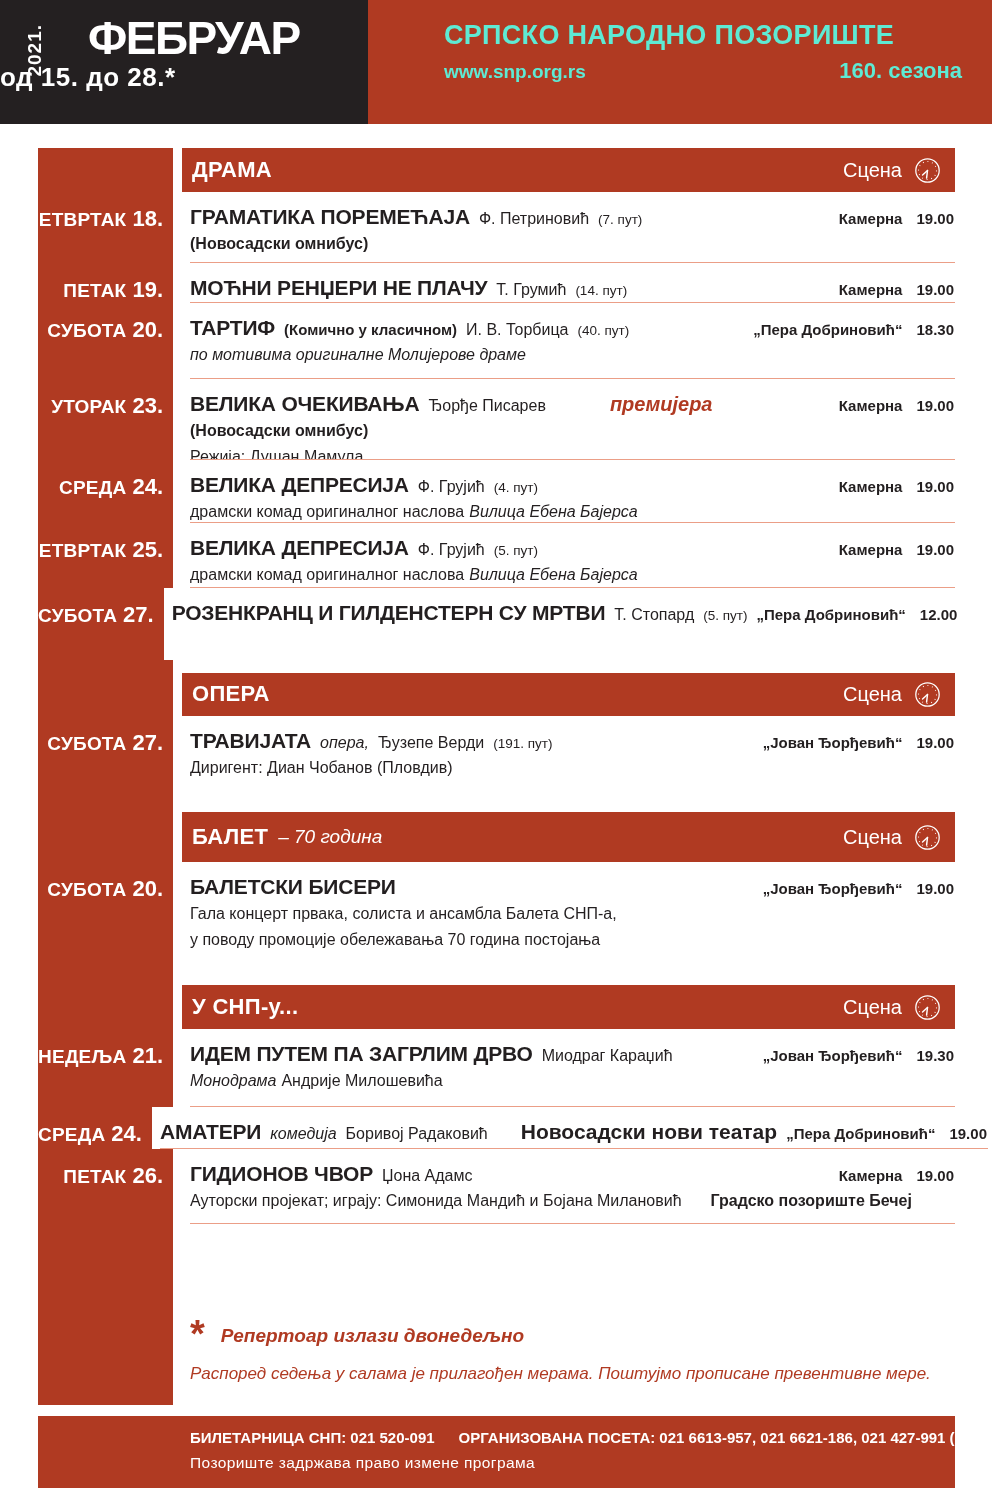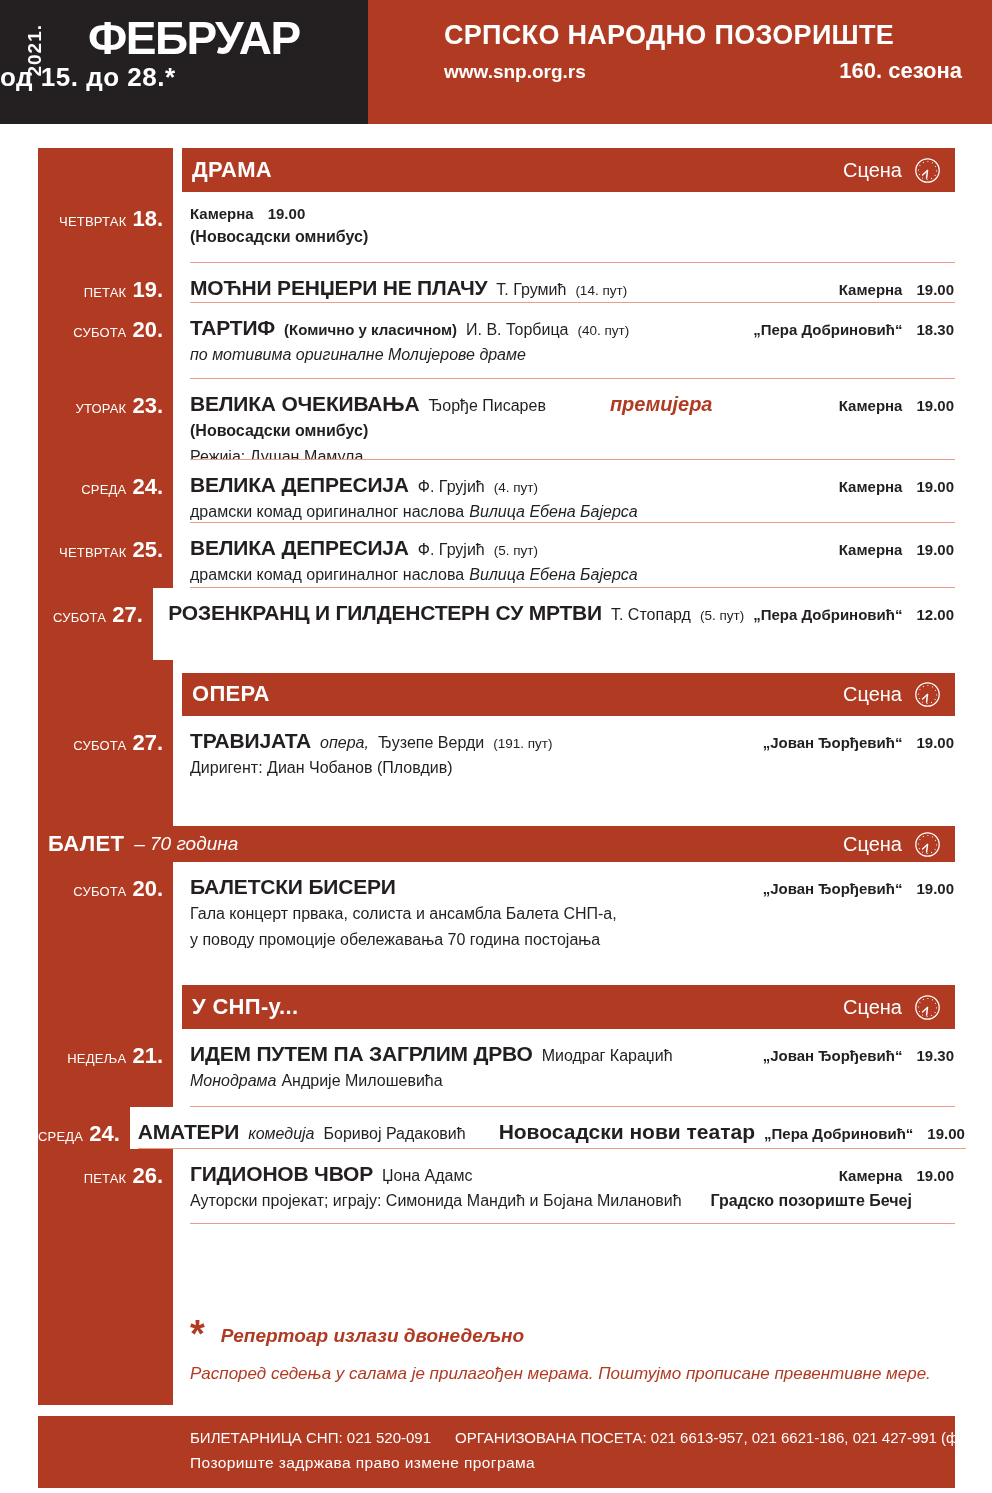--- a/index.html
+++ b/index.html
@@ -15,31 +15,31 @@
     font-family:"Liberation Sans",sans-serif;color:var(--ink);
     overflow:hidden;
   }
   
   .masthead{position:absolute;left:0;top:0;width:992px;height:124px;display:flex}
   .black-box{width:368px;height:124px;background:var(--black);color:#fff;position:relative}
   .year{position:absolute;left:24px;top:24px;writing-mode:vertical-rl;transform:rotate(180deg);
         font-size:19px;font-weight:700;letter-spacing:1px}
   .month{margin:14px 0 0 88px;font-size:46px;font-weight:700;letter-spacing:-1.5px;line-height:1.05;white-space:nowrap}
   .range{font-size:26px;font-weight:700;letter-spacing:.5px;white-space:nowrap}
-  .red-box{flex:1;background:var(--red);color:#ffffff;padding:20px 30px 0 76px}
+  .red-box{flex:1;background:var(--red);color:#5eead4;padding:20px 30px 0 76px}
   .theater{font-size:27px;font-weight:700;letter-spacing:.3px;white-space:nowrap}
   .red-sub{display:flex;justify-content:space-between;align-items:baseline;margin-top:7px}
   .site{font-size:19px;font-weight:700}
   .season{font-size:22px;font-weight:700}
   
   #main{position:absolute;left:38px;top:148px;width:917px}
   .prow{display:flex;width:100%}
   .side{width:135px;background:var(--red);color:#fff;display:flex;justify-content:flex-end;
         align-items:baseline;padding:14px 10px 0 0}
-  .side .day{font-size:13px;font-weight:400;letter-spacing:.2px}
+  .side .day{font-size:19px;font-weight:700;letter-spacing:.2px}
   .side .num{font-size:22px;font-weight:700;margin-left:6px}
   .gapcell{width:9px;background:#fff}
   .content{flex:1;position:relative;background:#fff;padding:13px 0 0 8px}
   .content.sep::after{content:"";position:absolute;left:8px;right:0;bottom:0;height:1px;background:var(--sep)}
   .titleline{display:flex;align-items:baseline}
   .tl-left{flex:1;min-width:0;white-space:nowrap}
   .tl-left > span{margin-right:9px}
   .s-title{font-size:21px;font-weight:700;letter-spacing:-.2px}
   .s-note{font-size:15px;font-weight:700}
   .s-genre{font-size:16px;font-style:italic}
@@ -62,21 +62,21 @@
   .scene{font-size:20px;font-weight:400}
   .clock{margin-left:12px;display:block}
   
   .fn1{display:flex;align-items:flex-start}
   .ast{color:var(--red);font-size:38px;font-weight:700;line-height:.8;margin-right:16px}
   .fn1-text{color:var(--red);font-style:italic;font-weight:700;font-size:19px;padding-top:6px}
   .fn2{color:var(--red);font-style:italic;font-size:17px}
   
   .footer{position:absolute;left:38px;top:1416px;width:917px;height:72px;background:var(--red);
           color:#fff;padding:13px 10px 0 152px}
-  .f1{font-size:15px;font-weight:400;display:flex;gap:24px;white-space:nowrap}
+  .f1{font-size:15px;font-weight:700;display:flex;gap:24px;white-space:nowrap}
   .f2{font-size:15.5px;margin-top:8px;letter-spacing:.4px}
 </style>
 </head>
 <body>
 
 <div class="masthead">
   <div class="black-box">
     <div class="year">2021.</div>
     <div class="month">ФЕБРУАР</div>
     <div class="range">од 15. до 28.*</div>
@@ -108,20 +108,21 @@
       </div>
     </div>
     <div class="prow" style="height: 71px;">
       <div class="side">
         <span class="day">ЧЕТВРТАК</span>
         <span class="num">18.</span>
       </div>
       <div class="gapcell"></div>
       <div class="content sep">
         <div class="titleline">
+          <div class="tl-left"><span class="s-title">ГРАМАТИКА ПОРЕМЕЋАЈА</span><span class="s-author">Ф. Петриновић</span><span class="s-count">(7. пут)</span></div>
           <div class="tl-right"><span class="venue">Камерна</span><span class="time">19.00</span></div>
         </div>
         <div class="sub"><span class="b">(Новосадски омнибус)</span></div>
       </div>
     </div>
     <div class="prow" style="height: 40px;">
       <div class="side">
         <span class="day">ПЕТАК</span>
         <span class="num">19.</span>
       </div>
@@ -231,21 +232,21 @@
       </div>
       <div class="gapcell"></div>
       <div class="content">
         <div class="titleline">
           <div class="tl-left"><span class="s-title">ТРАВИЈАТА</span><span class="s-genre">опера,</span><span class="s-author">Ђузепе Верди</span><span class="s-count">(191. пут)</span></div>
           <div class="tl-right"><span class="venue">„Јован Ђорђевић“</span><span class="time">19.00</span></div>
         </div>
         <div class="sub"><span>Диригент: Диан Чобанов (Пловдив)</span></div>
       </div>
     </div>
-    <div class="prow" style="height: 50px; flex-direction: column;">
+    <div class="prow" style="height: 50px;">
       <div class="side"></div>
       <div class="gapcell"></div>
       <div class="bar">
         <span class="bar-title">БАЛЕТ</span>
         <span class="bar-suffix">– 70 година</span>
         <div class="bar-right">
           <span class="scene">Сцена</span>
           <svg class="clock" width="27" height="27" viewBox="0 0 30 30">
             <circle cx="15" cy="15" r="13" fill="none" stroke="#fff" stroke-width="1.4"></circle>
             <circle cx="15" cy="15" r="10" fill="none" stroke="#fff" stroke-width="1.2" stroke-dasharray="1 4.2"></circle>

